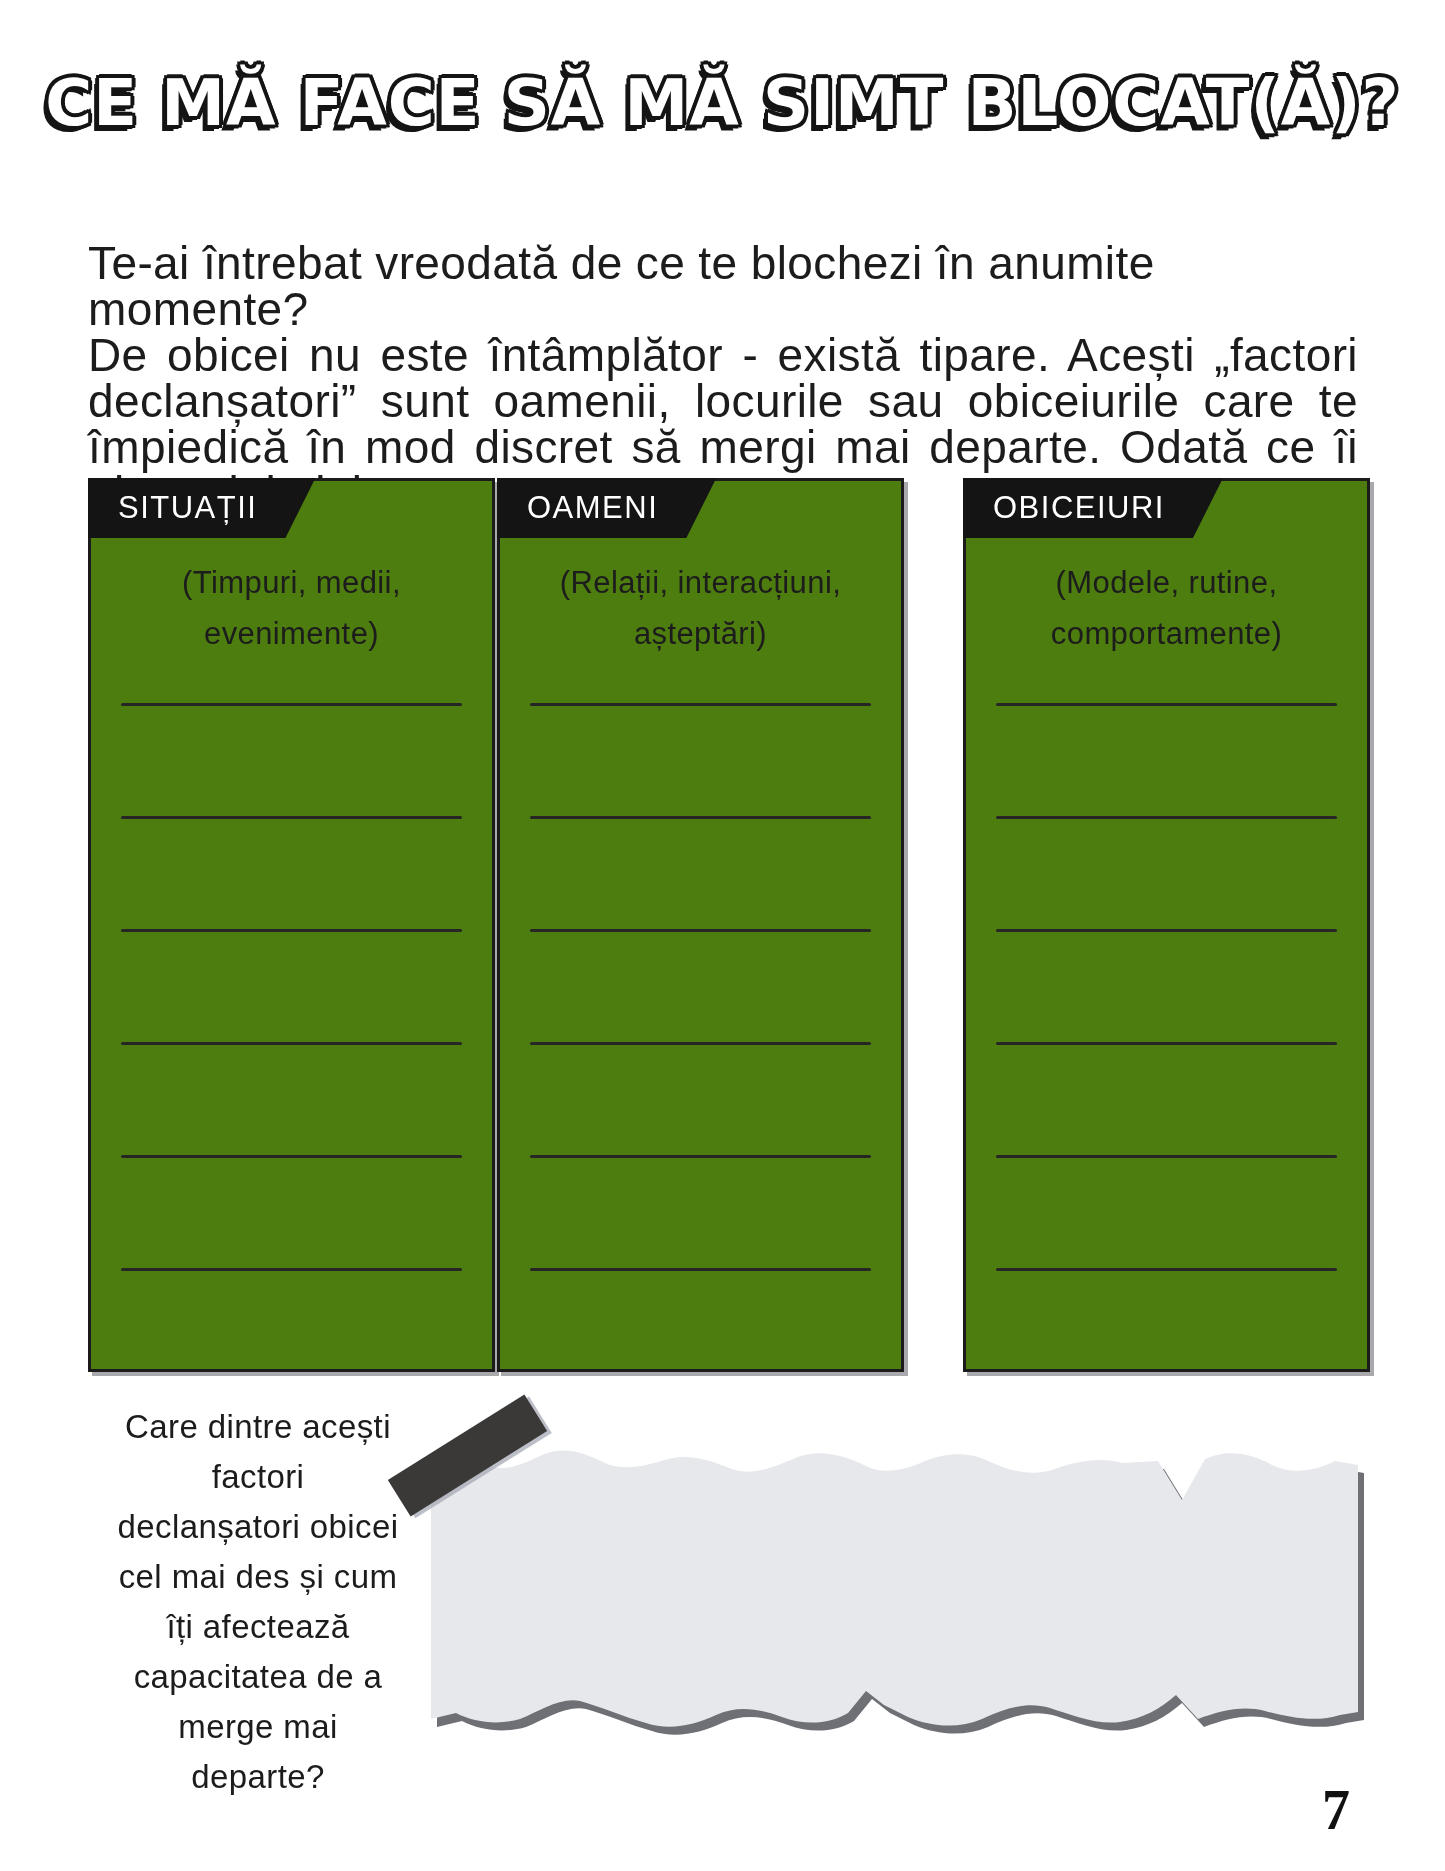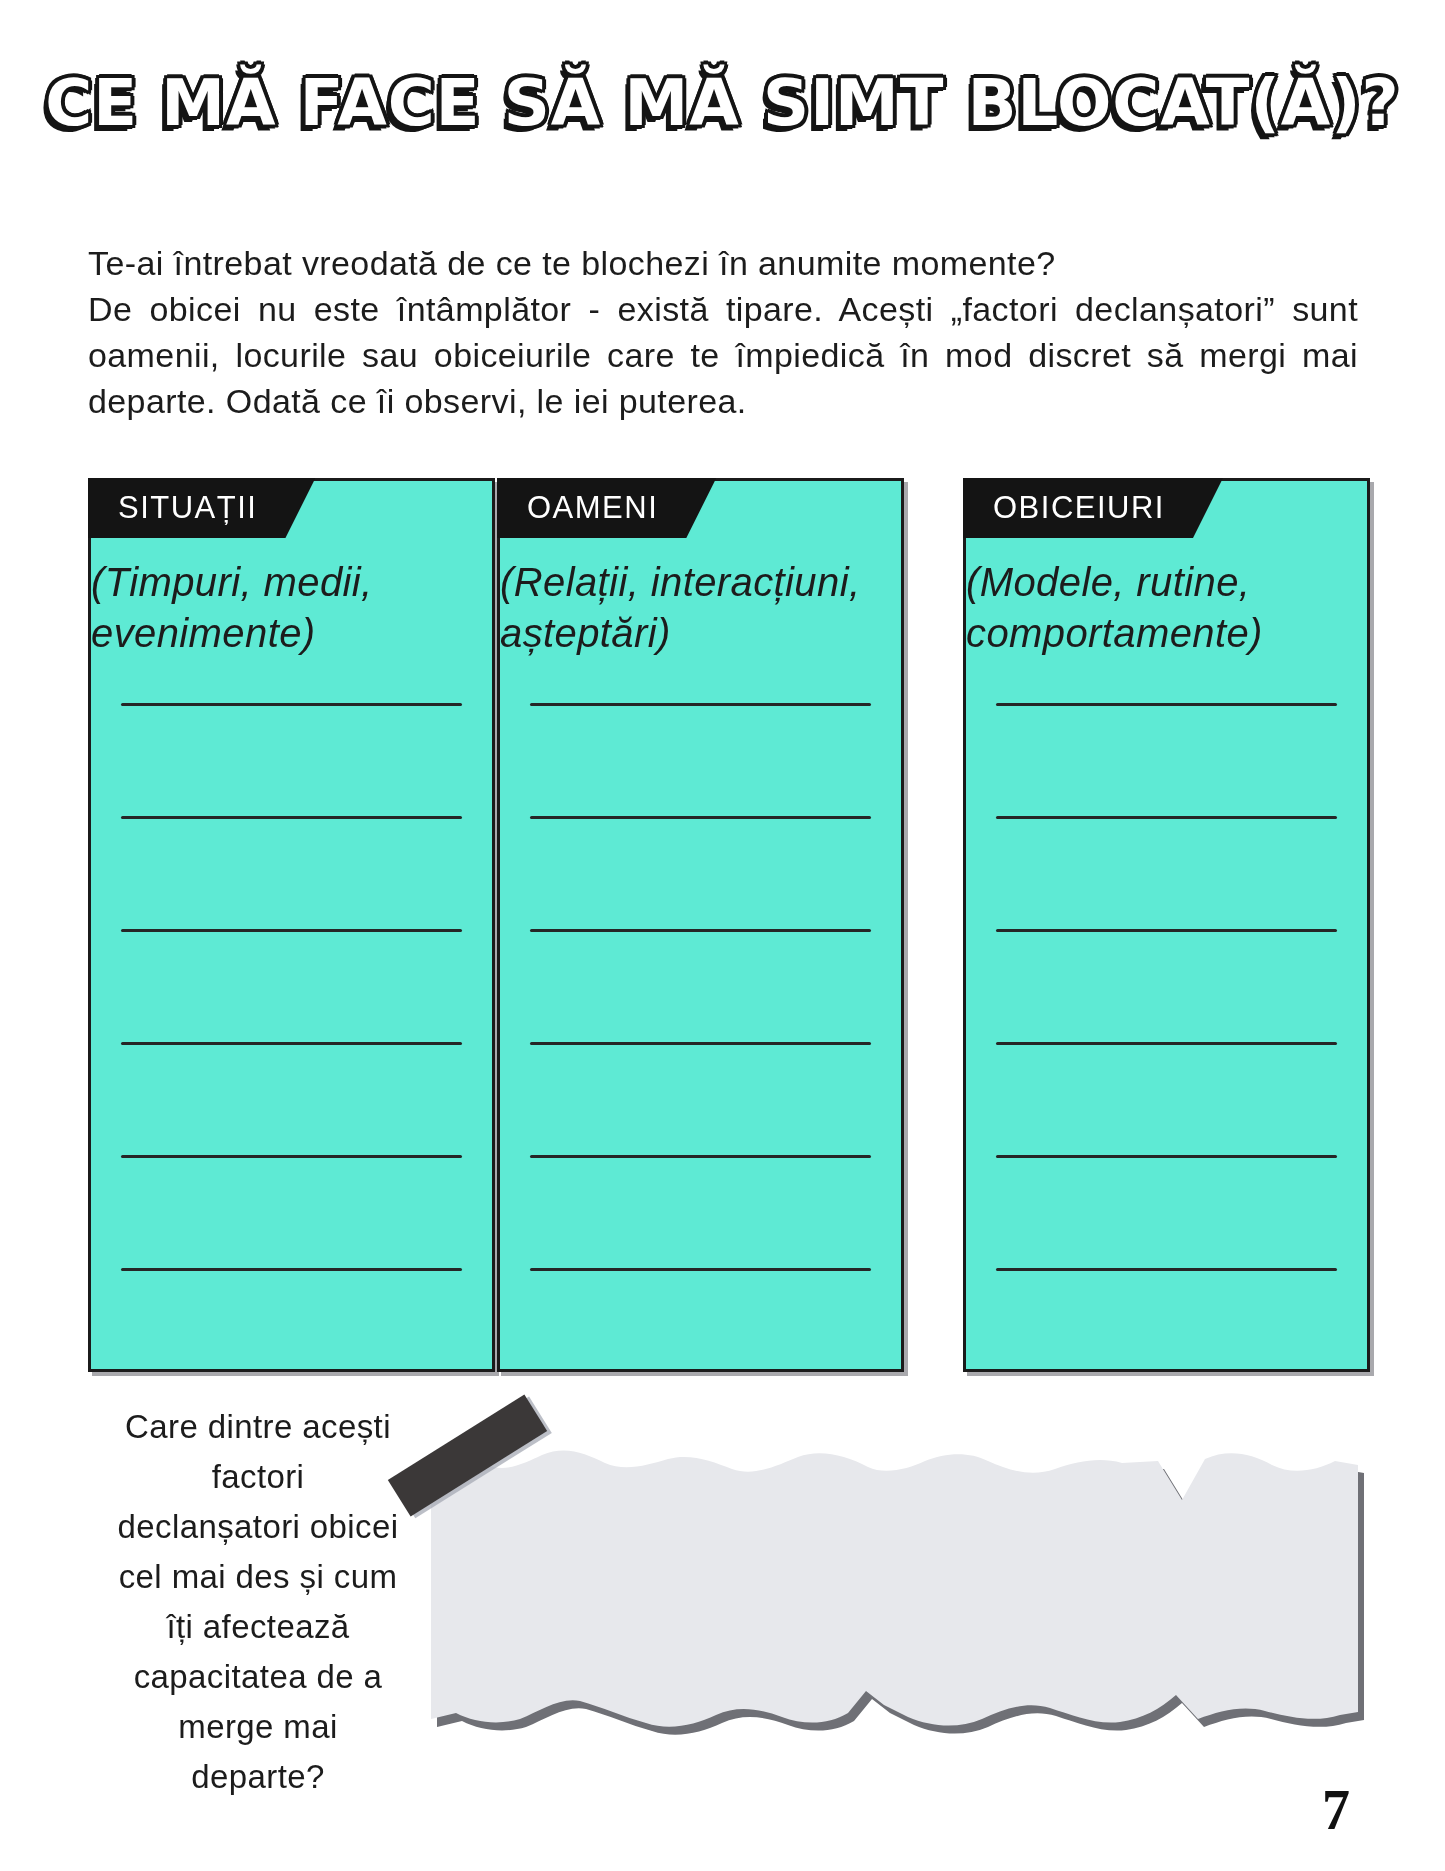--- a/index.html
+++ b/index.html
@@ -37,37 +37,37 @@
       3px -3px 0 #141414, -3px -3px 0 #141414;
   }
   .title div { white-space: nowrap; }
 
   
   .intro {
     position: absolute;
     left: 88px;
     top: 240px;
     width: 1270px;
-    font-size: 34px;
+    font-size: 46px;
     line-height: 46px;
     letter-spacing: 0.4px;
     color: #1c1c1c;
   }
   .intro p { margin: 0; }
   .intro p.justified { text-align: justify; }
 
   
   .col-box {
     position: absolute;
     top: 478px;
     height: 894px;
     width: 407px;
     border: 3px solid #1b1b1b;
     box-sizing: border-box;
-    background: #5eead4;
+    background: #4d7c0f;
     box-shadow: 4px 4px 0 #a9a9ad;
   }
   .col-box.c1 { left: 88px; }
   .col-box.c2 { left: 497px; }
   .col-box.c3 { left: 963px; }
 
   .col-tab {
     position: absolute;
     top: -3px;
     left: -3px;
@@ -82,26 +82,26 @@
     letter-spacing: 1.5px;
     font-weight: 400;
     white-space: nowrap;
   }
 
   .col-subtitle {
     position: absolute;
     top: 76px;
     left: 0;
     width: 100%;
-    font-size: 40px;
+    text-align: center;
+    font-size: 31px;
     line-height: 51px;
     letter-spacing: 0.4px;
     white-space: pre-line;
     color: #1c1c1c;
-    font-style: italic;
   }
 
   .blank-line {
     position: absolute;
     left: 30px;
     right: 30px;
     height: 3px;
     background: #262626;
     border-radius: 2px;
   }

